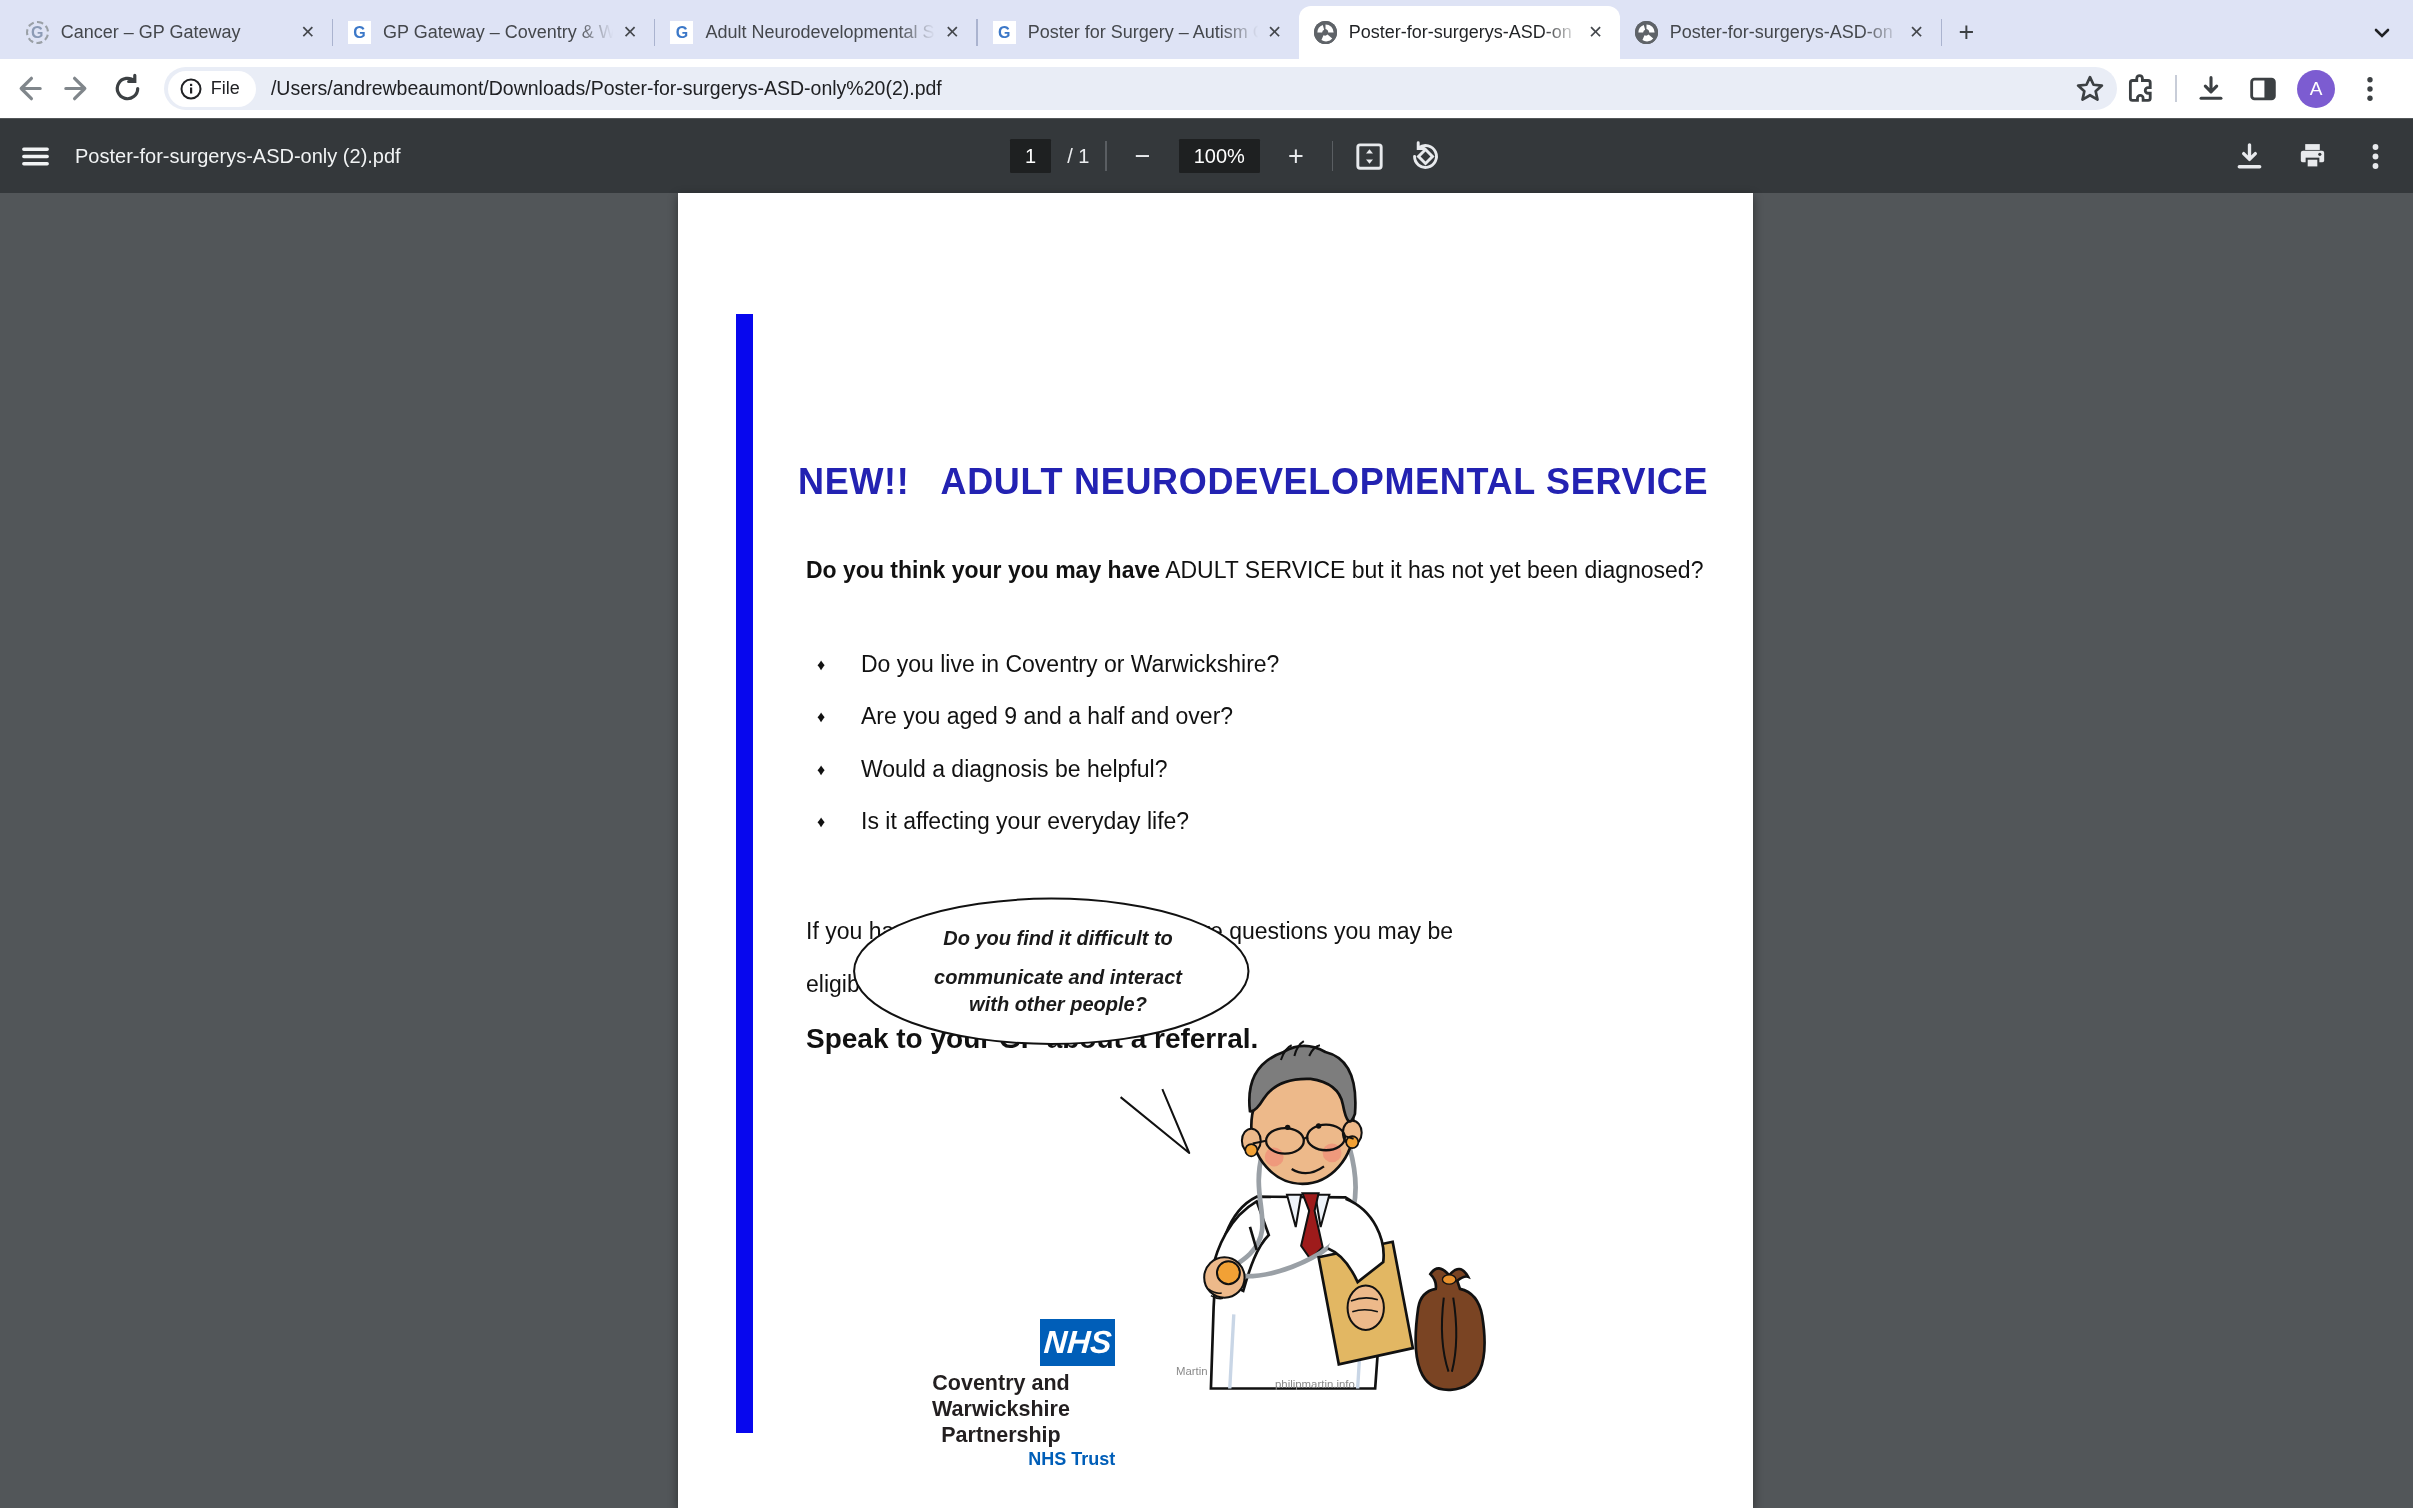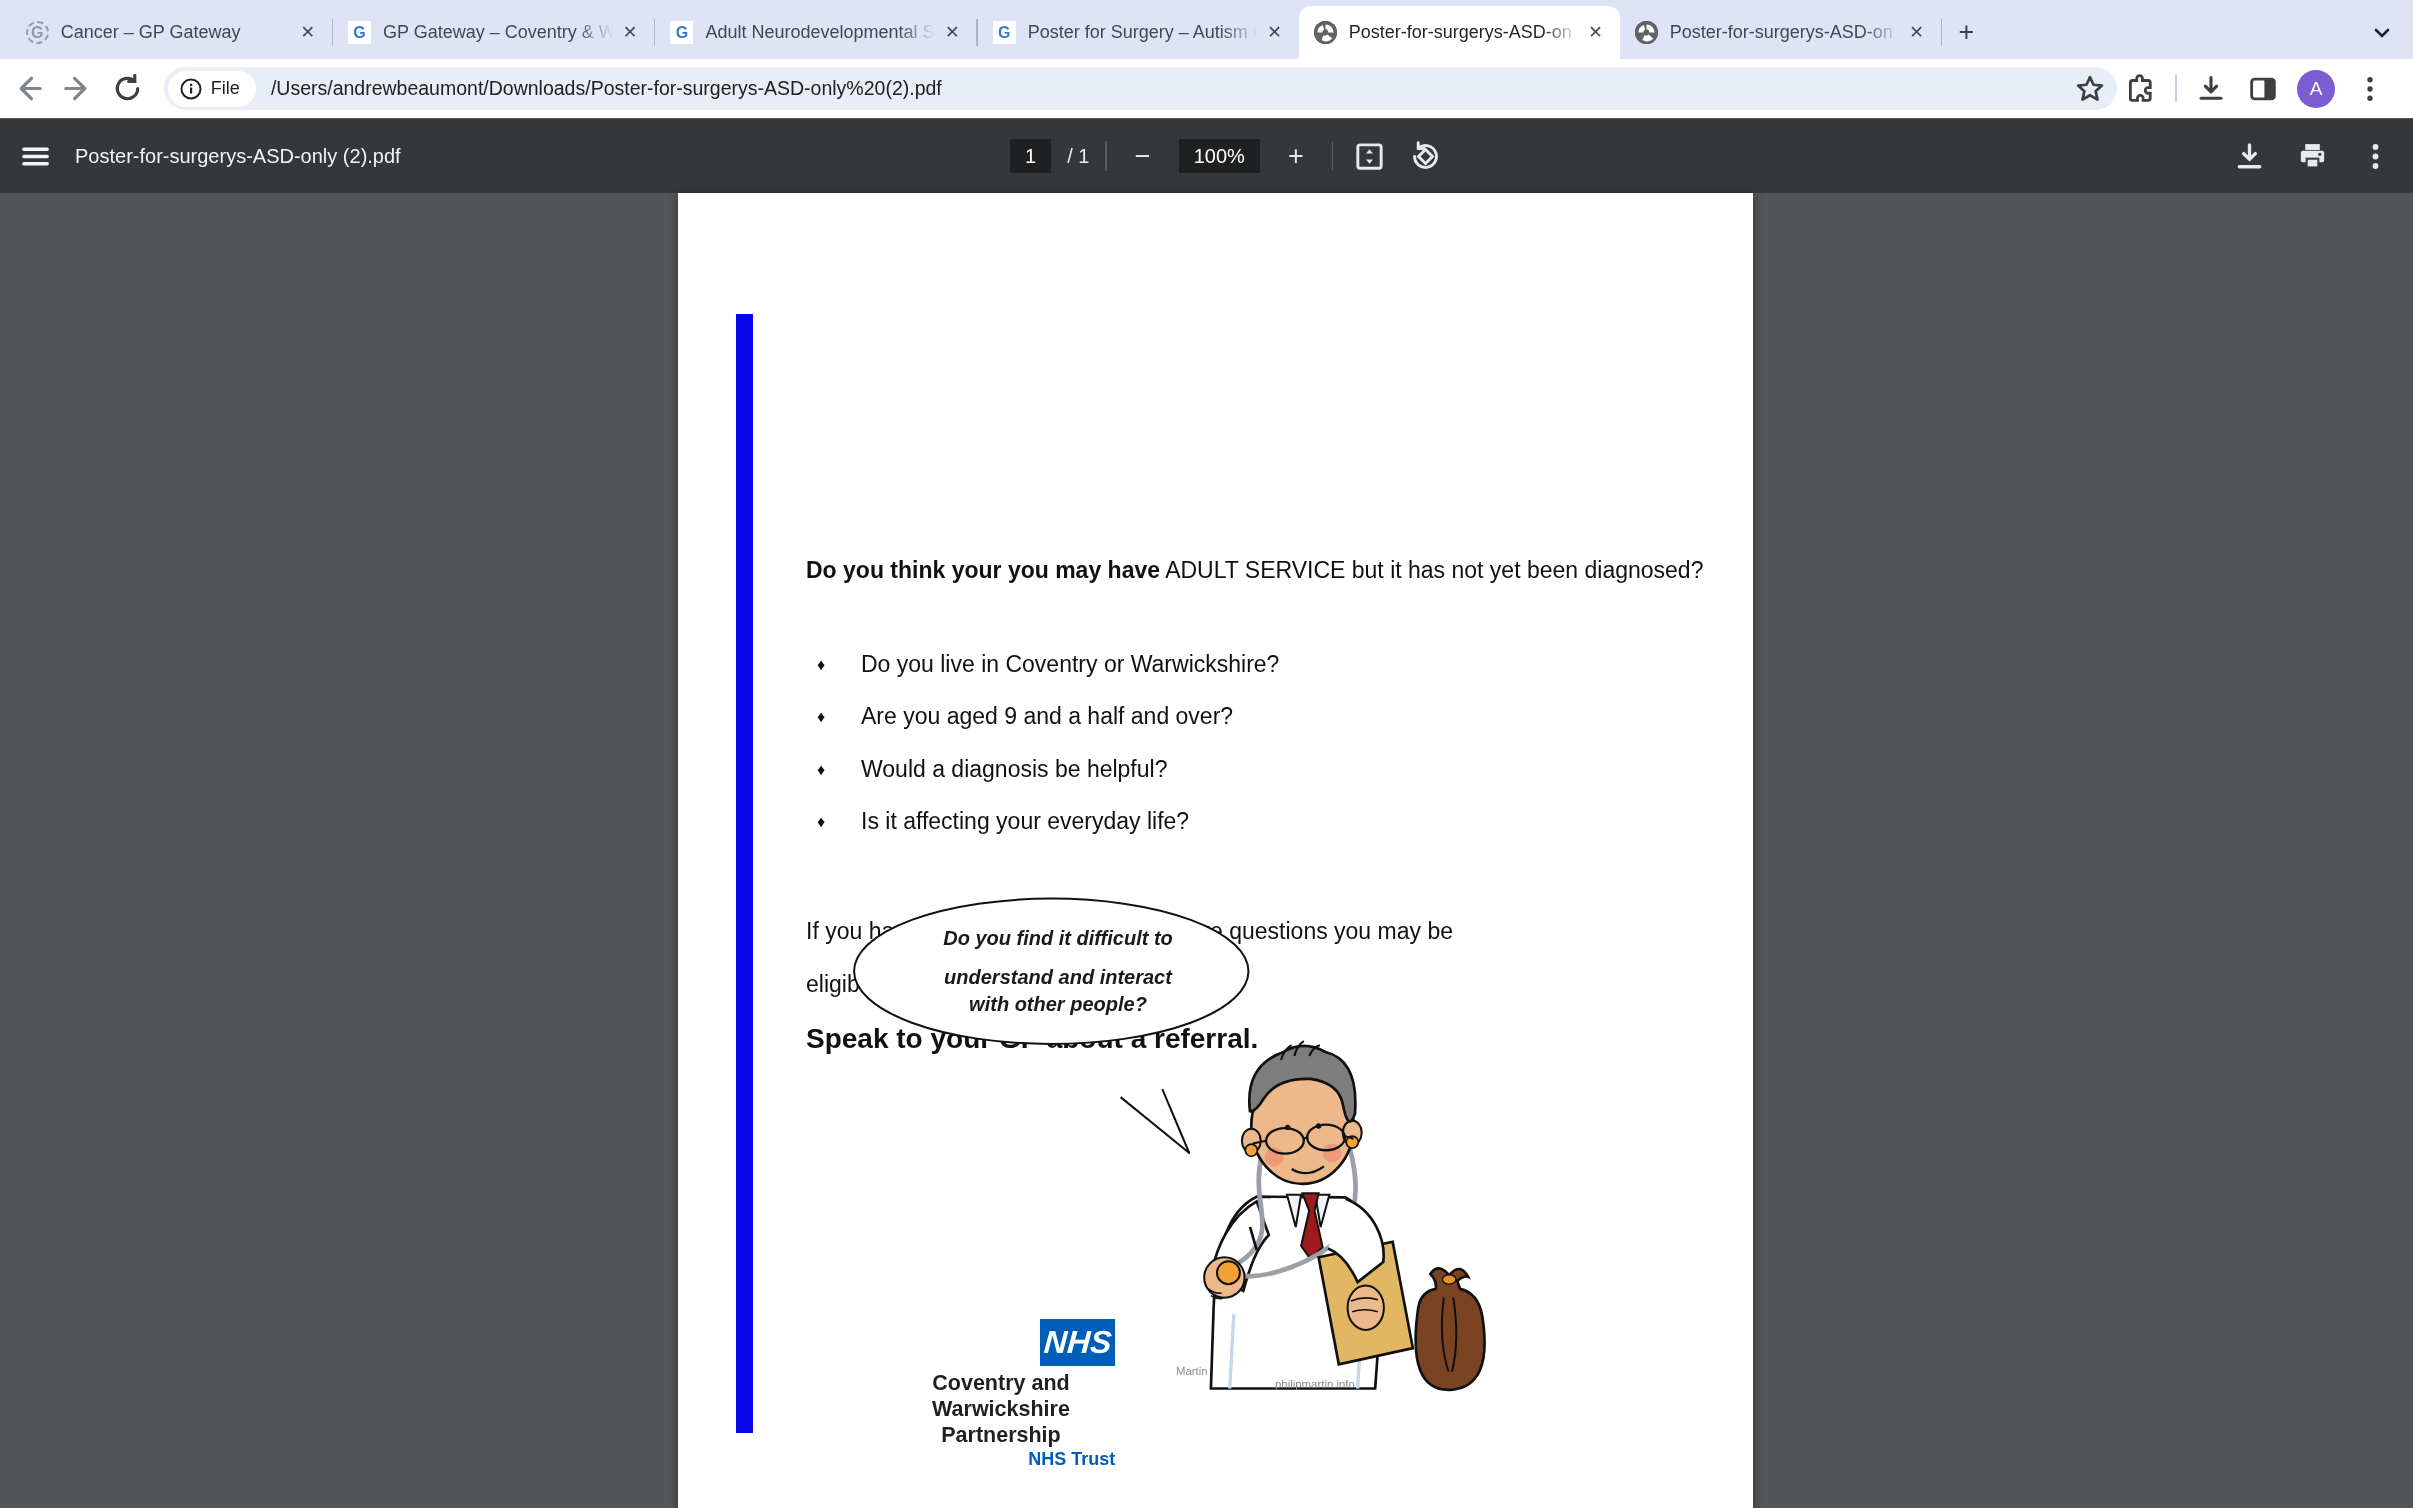--- a/index.html
+++ b/index.html
@@ -282,20 +282,23 @@
           </svg>
       </span>
     </div>
   </div>
 
   <div class="viewport">
     <div class="page">
 
       <div class="blue-bar"></div>
 
+      <div class="poster-heading" style="color:#2322b2">
+        <span>NEW!!</span><span class="h-rest">ADULT NEURODEVELOPMENTAL SERVICE</span>
+      </div>
 
       <div class="intro">
         <b>Do you think your you may have</b><span>  ADULT SERVICE but it has not yet been diagnosed?</span>
       </div>
 
       <div class="bullet-row" style="top:458px">
         <span class="marker">♦</span>
         <span>Do you live in Coventry or Warwickshire?</span>
       </div>
       <div class="bullet-row" style="top:510px">
@@ -319,21 +322,21 @@
       </div>
       <div class="cta" style="top:830px">Speak to your GP about a referral.</div>
 
       <div class="bubble" style="left:168px; top:694px; width:424px; height:283px;">
         <svg viewBox="0 0 630 420" width="424" height="283">
           <path d="M470 300 L510 395 L408 312" fill="#fff" stroke="#111" stroke-width="3" stroke-linejoin="round"></path>
           <ellipse cx="305" cy="125" rx="293" ry="108" fill="#fff" stroke="#111" stroke-width="3"></ellipse>
           <path d="M466 296 L503 386 L412 310" fill="#fff" stroke="none"></path>
         </svg>
         <div class="bubble-text" style="top:40px">Do you find it difficult to</div>
-        <div class="bubble-text" style="top:79px">understand and interact</div>
+        <div class="bubble-text" style="top:79px">communicate and interact</div>
         <div class="bubble-text" style="top:106px">with other people?</div>
       </div>
 
 
       <div style="position:absolute; left:471px; top:832px; width:350px; height:377px;">
         <svg viewBox="0 0 520 560" width="350" height="377">
 
           <path d="M400 420 Q382 545 448 542 Q512 538 495 432 Q489 398 462 392 L458 380 Q468 372 474 374 Q462 352 446 372 Q430 352 418 370 Q428 380 426 392 Q404 396 400 420 Z" fill="#7a4423" stroke="#111" stroke-width="4"></path>
           <path d="M438 405 Q430 470 445 515 M452 405 Q462 468 450 515" fill="none" stroke="#111" stroke-width="3"></path>
           <ellipse cx="446" cy="378" rx="10" ry="7" fill="#e8912d" stroke="#111" stroke-width="2"></ellipse>

